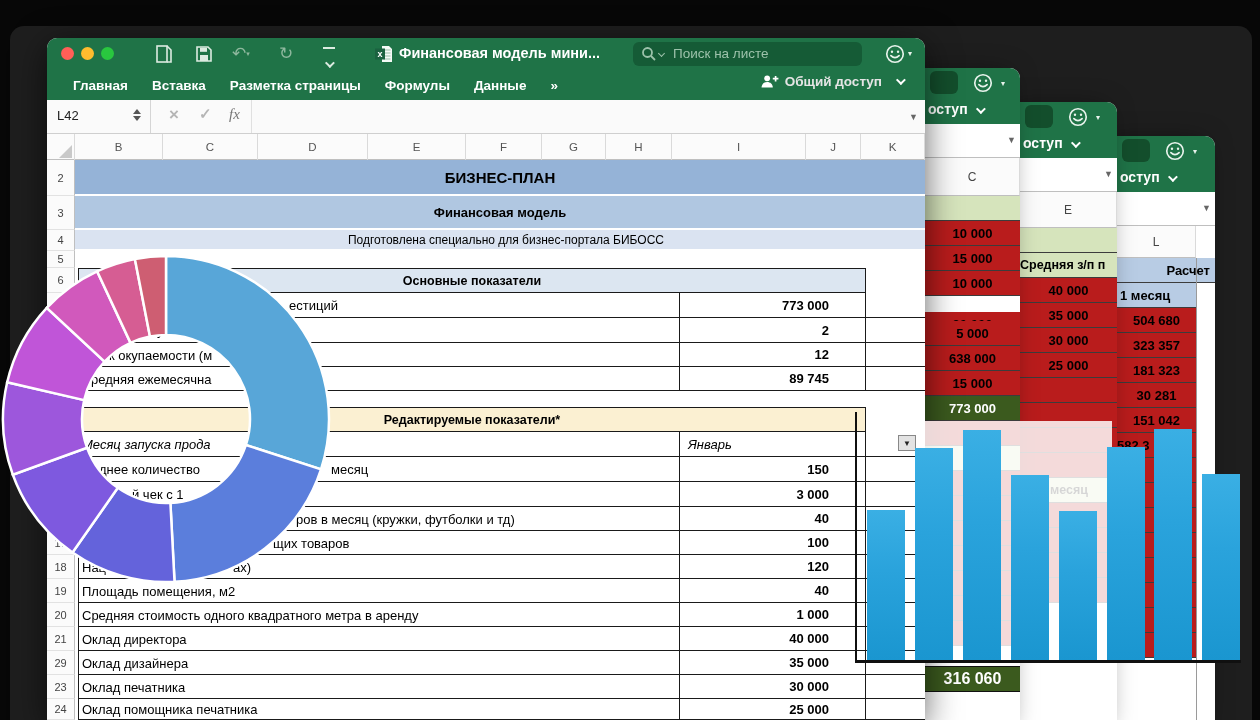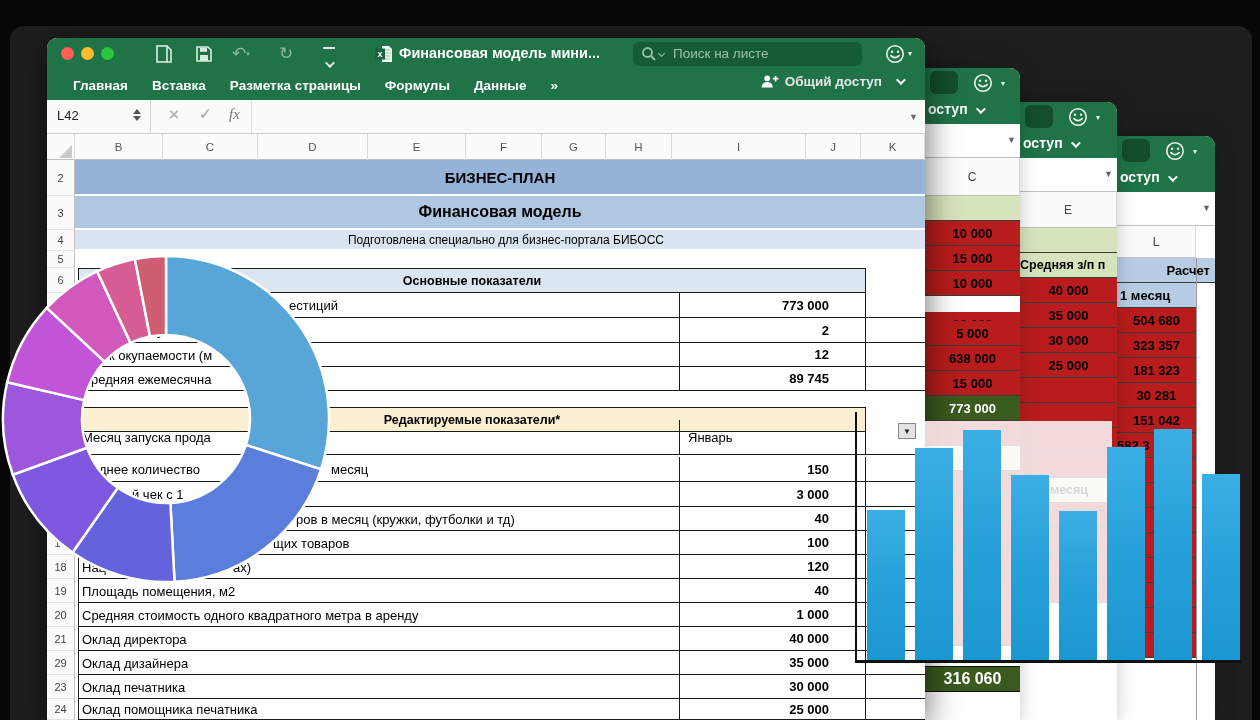--- a/index.html
+++ b/index.html
@@ -63,21 +63,21 @@
   .finput{position:absolute;left:204px;top:0;right:22px;height:33px;border-left:1px solid #e0e0e0;}
   .fdrop{position:absolute;right:7px;top:12px;font-size:9px;color:#666;}
   #colheads{position:absolute;left:0;top:96px;right:0;height:26px;background:#fbfbfb;border-bottom:1px solid #bfbfbf;display:flex;}
   .chcell{height:26px;border-right:1px solid #dadada;color:#555;font-size:11.5px;display:flex;align-items:center;justify-content:center;position:relative;}
   .selall{position:absolute;right:2px;bottom:2px;width:0;height:0;border-bottom:13px solid #c9c9c9;border-left:13px solid transparent;}
   #sheet{position:absolute;left:0;top:122px;right:0;height:560px;overflow:hidden;background:#fff;}
   .srow{position:absolute;left:0;right:0;}
   .gut{position:absolute;left:0;top:0;bottom:0;width:28px;background:#fbfbfb;border-right:1px solid #bfbfbf;border-bottom:1px solid #e2e2e2;color:#444;font-size:11px;display:flex;align-items:center;justify-content:center;}
   .banner{position:absolute;left:28px;right:0;top:0;bottom:2px;display:flex;align-items:center;justify-content:center;font-weight:700;color:#000;}
   .banner.b1{background:#95b3d7;font-size:15px;}
-  .banner.b2{background:#b0c7e1;font-size:16px;}
+  .banner.b2{background:#b0c7e1;font-size:13px;}
   .banner.b3{background:#dae3f1;font-size:12px;font-weight:400;padding-left:12px;}
   .thead{position:absolute;left:31px;width:788px;top:0;bottom:0;border:1px solid #1a1a1a;display:flex;align-items:center;justify-content:center;font-weight:700;font-size:12.5px;color:#000;}
   .thead.t1{background:#dce6f1;}
   .thead.t2{background:#fbf0d2;}
   .lcell{position:absolute;left:31px;width:601px;top:0;bottom:0;border-left:1px solid #1a1a1a;border-bottom:1px solid #1a1a1a;font-size:13px;color:#000;overflow:hidden;}
   .lcell span{position:absolute;top:50%;transform:translateY(-50%);white-space:nowrap;}
   .vcell{position:absolute;left:632px;width:187px;top:0;bottom:0;border-left:1px solid #1a1a1a;border-bottom:1px solid #1a1a1a;border-right:1px solid #1a1a1a;font-size:13px;font-weight:700;color:#000;display:flex;align-items:center;justify-content:flex-end;padding-right:36px;}
   .vcell.leftal{justify-content:flex-start;padding-left:8px;font-weight:400;}
   .xcell{position:absolute;left:819px;width:59px;top:0;bottom:0;border-bottom:1px solid #1a1a1a;}
   .combo{position:absolute;left:851px;top:3px;width:18px;height:16px;background:#e3e3e3;border:1px solid #888;display:flex;align-items:center;justify-content:center;font-size:8px;color:#222;}
@@ -355,21 +355,21 @@
           <div class="vcell">89 745</div>
           <div class="xcell"></div>
         </div>
         <div class="srow" style="top:231px;height:16px;">
           <div class="gut">11</div>
         </div>
         <div class="srow" style="top:247px;height:25px;">
           <div class="gut">12</div>
           <div class="thead t2">Редактируемые показатели*</div>
         </div>
-        <div class="srow" style="top:260px;height:35px;">
+        <div class="srow" style="top:272px;height:25px;font-style:italic;">
           <div class="gut">13</div>
           <div class="lcell">
             <span style="left: 3px;">Месяц запуска прода</span>
           </div>
           <div class="vcell leftal">Январь</div>
           <div class="xcell"></div>
           <div class="combo">▼</div>
         </div>
         <div class="srow" style="top:297px;height:25px;">
           <div class="gut">14</div>

